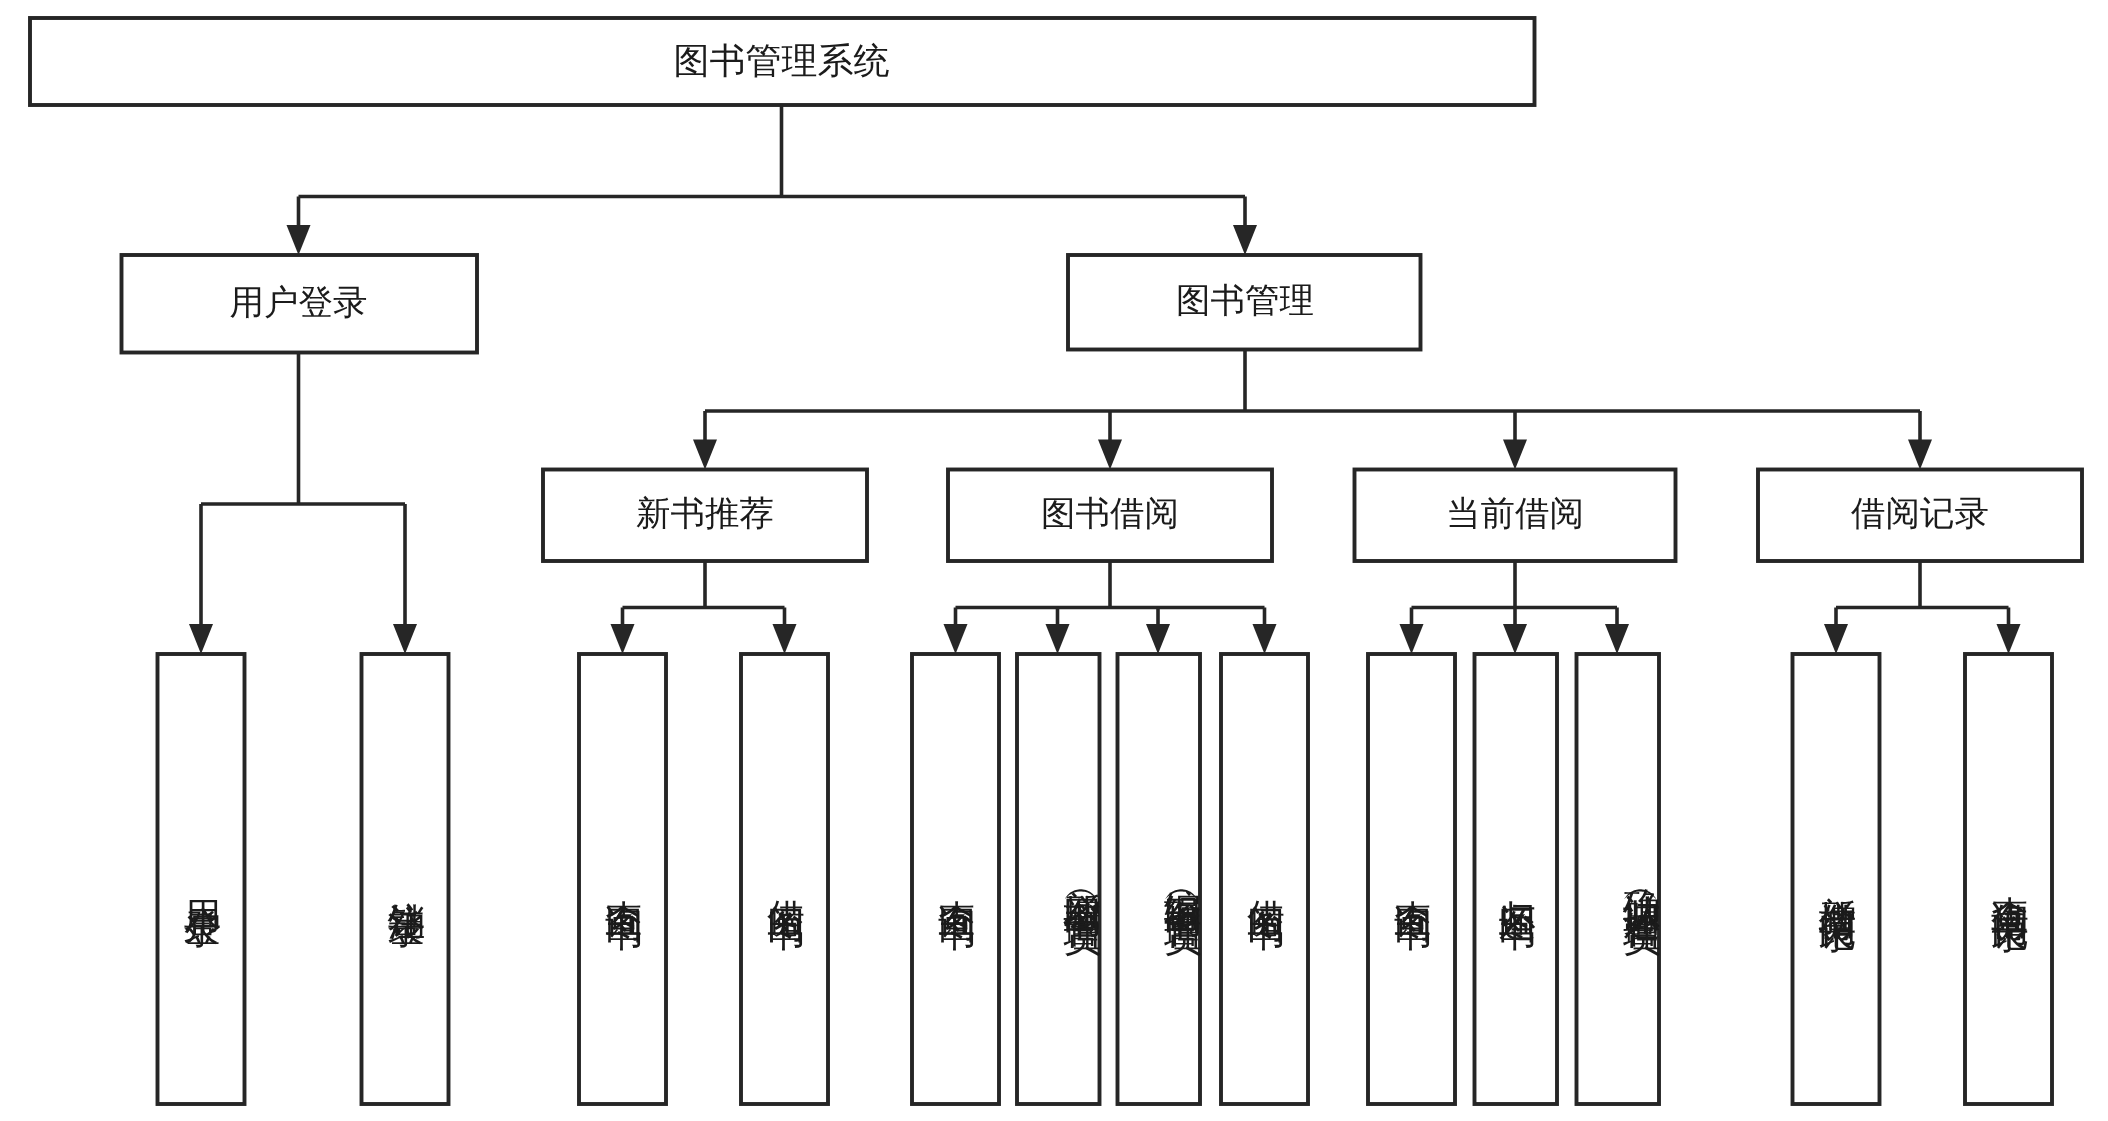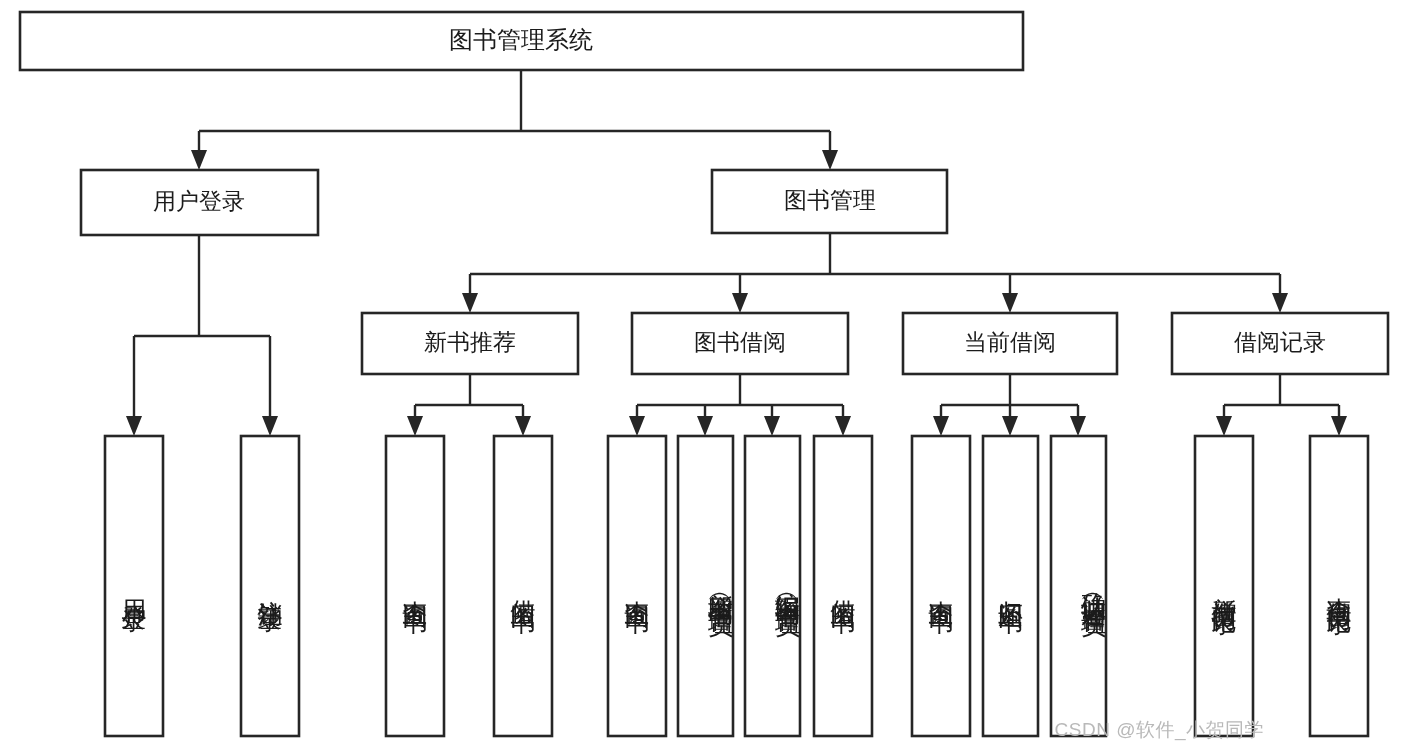--- a/index.html
+++ b/index.html
@@ -239,15 +239,14 @@
   <div class="leaf-label" style="left:745px; top:440px; width:55px; height:292px; align-items:flex-start;">编辑图书（管理员）</div>
   <div class="leaf-label" style="left:814px; top:436px; width:58px; height:300px;">借阅图书</div>
 
   <div class="leaf-label" style="left:912px; top:436px; width:58px; height:300px;">查询图书</div>
   <div class="leaf-label" style="left:983px; top:436px; width:55px; height:300px;">归还图书</div>
   <div class="leaf-label" style="left:1051px; top:440px; width:55px; height:292px; align-items:flex-start;">确认归还（管理员）</div>
 
   <div class="leaf-label" style="left:1195px; top:436px; width:58px; height:300px;">新增借阅记录</div>
   <div class="leaf-label" style="left:1310px; top:436px; width:58px; height:300px;">查询借阅记录</div>
 
-  <div class="watermark">CSDN @软件_小贺同学</div>
 
 </div>
 
 </body></html>

